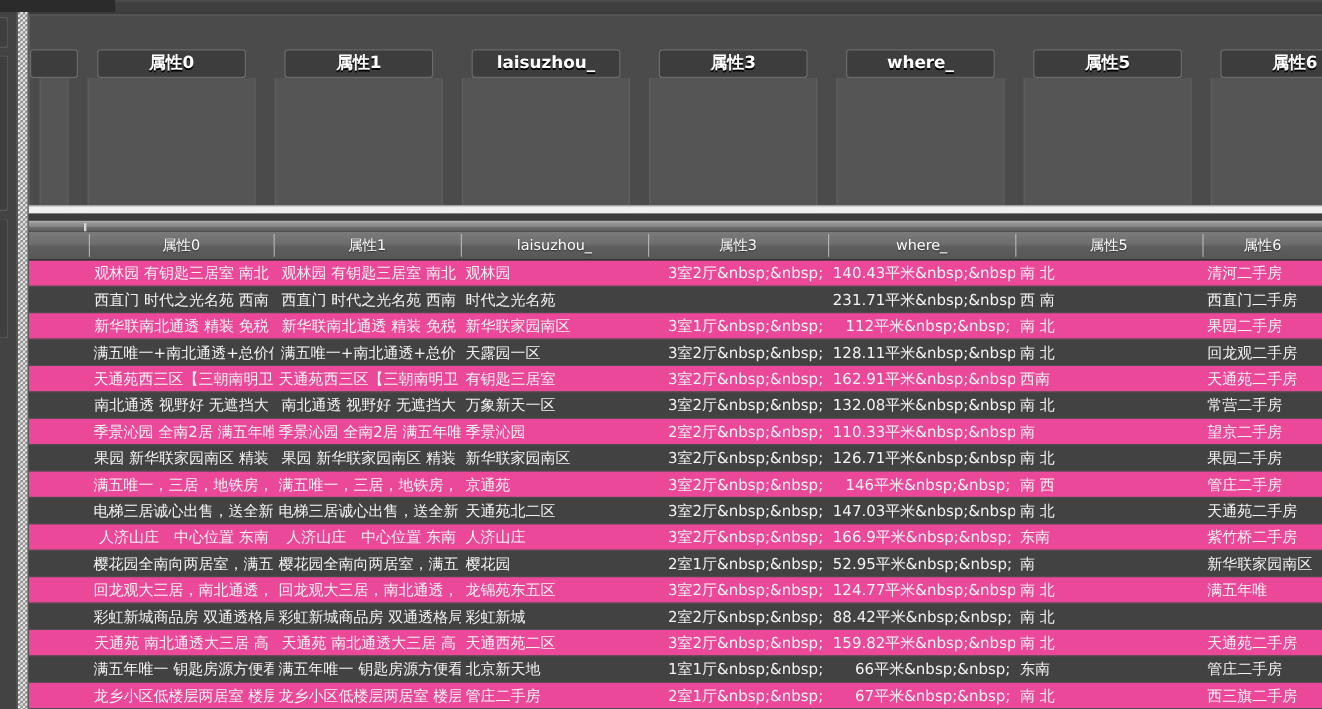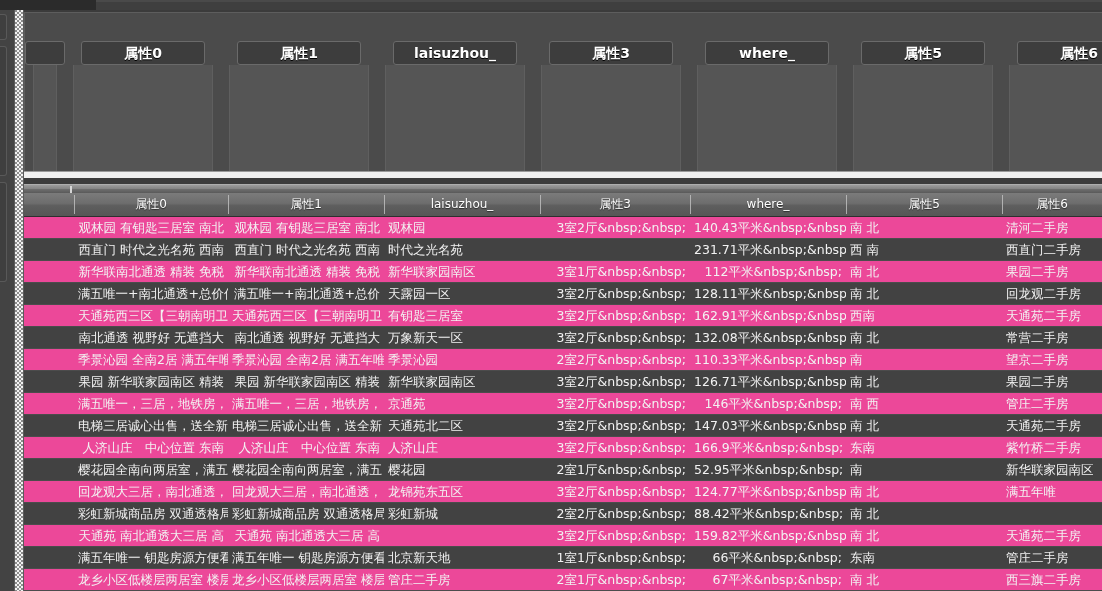--- a/index.html
+++ b/index.html
@@ -432,20 +432,21 @@
           <div class="cell c-right" style="left: 204px; width: 156px;">彩虹新城商品房 双通透格局</div>
           <div class="cell c-left" style="left: 360px; width: 156px;">彩虹新城</div>
           <div class="cell c-right" style="left: 516px; width: 150px;">2室2厅&amp;nbsp;&amp;nbsp;</div>
           <div class="cell c-right" style="left: 666px; width: 156px;">88.42平米&amp;nbsp;&amp;nbsp;</div>
           <div class="cell c-left" style="left: 822px; width: 156px;">南 北</div>
           <div class="cell c-left" style="left: 978px; width: 100px; margin-top: 19px;">枣园二手房</div>
         </div>
         <div class="row odd" style="top: 308px;">
           <div class="cell c-right" style="left: 50px; width: 154px;">天通苑 南北通透大三居 高</div>
           <div class="cell c-right" style="left: 204px; width: 156px;">天通苑 南北通透大三居 高</div>
+          <div class="cell c-left" style="left: 360px; width: 156px;">天通西苑二区</div>
           <div class="cell c-right" style="left: 516px; width: 150px;">3室2厅&amp;nbsp;&amp;nbsp;</div>
           <div class="cell c-right" style="left: 666px; width: 156px;">159.82平米&amp;nbsp;&amp;nbsp;</div>
           <div class="cell c-left" style="left: 822px; width: 156px;">南 北</div>
           <div class="cell c-left" style="left: 978px; width: 100px;">天通苑二手房</div>
         </div>
         <div class="row even" style="top: 330px;">
           <div class="cell c-right" style="left: 50px; width: 154px;">满五年唯一 钥匙房源方便看</div>
           <div class="cell c-right" style="left: 204px; width: 156px;">满五年唯一 钥匙房源方便看</div>
           <div class="cell c-left" style="left: 360px; width: 156px;">北京新天地</div>
           <div class="cell c-right" style="left: 516px; width: 150px;">1室1厅&amp;nbsp;&amp;nbsp;</div>

